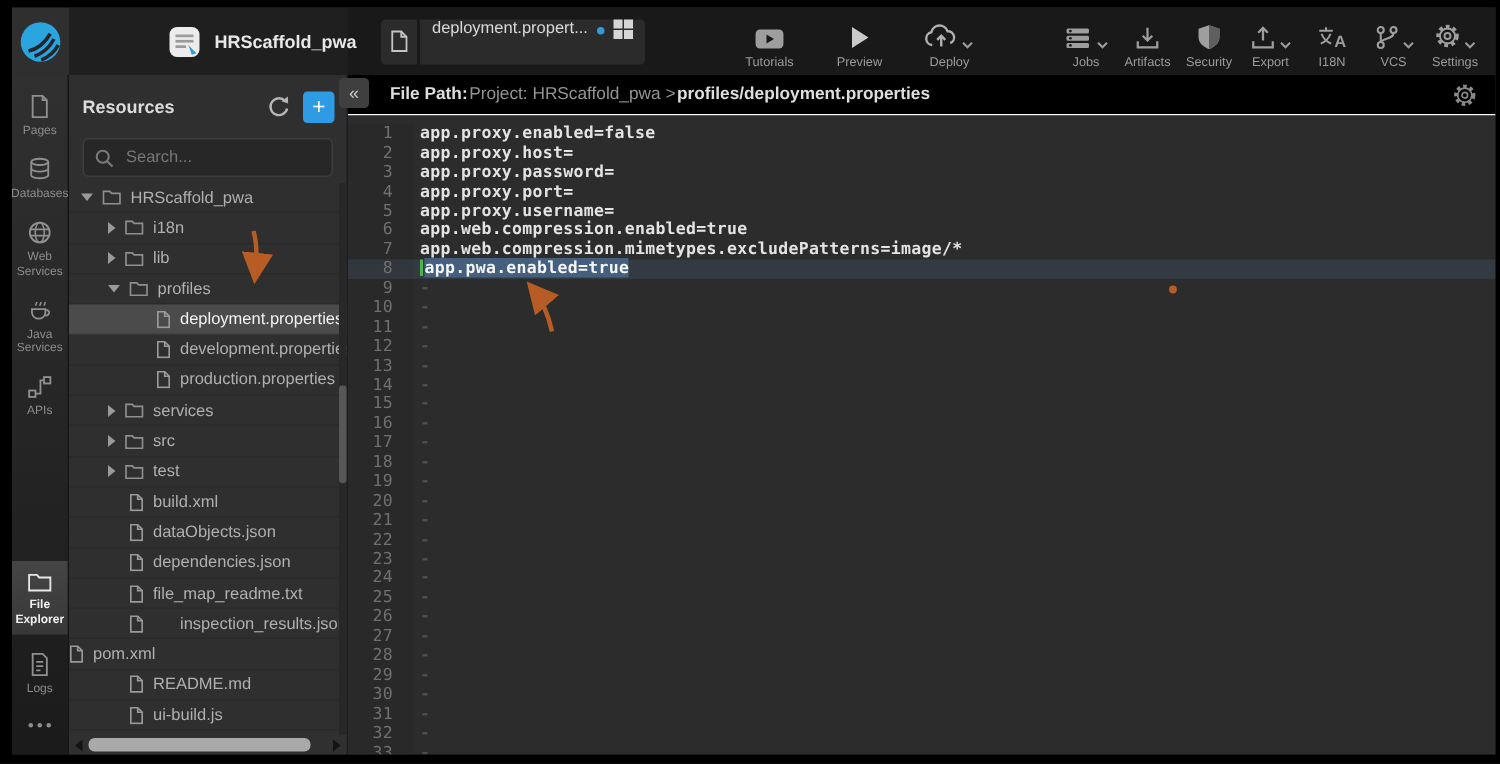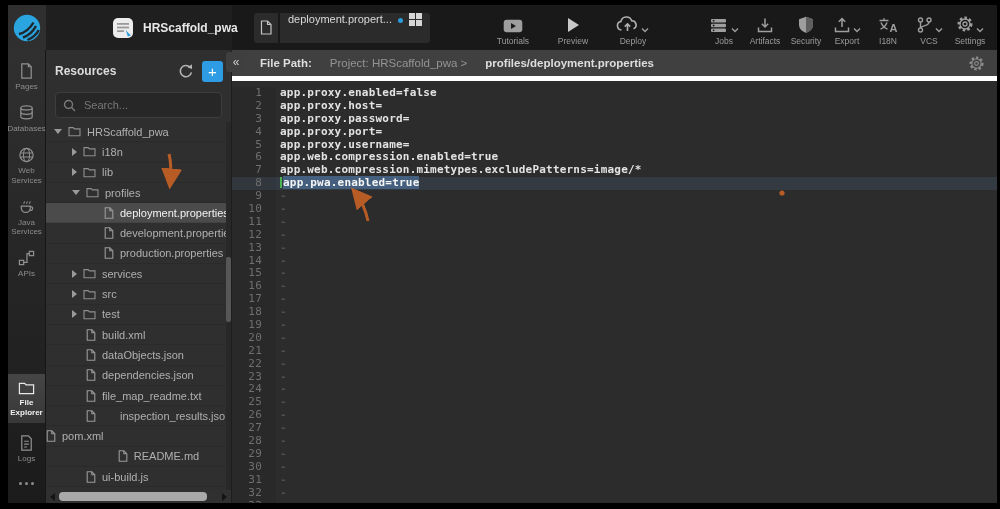--- a/index.html
+++ b/index.html
@@ -51,21 +51,21 @@
   .ticon{display:flex;flex:0 0 auto;}
   .vscroll{position:absolute;right:0;top:72px;bottom:13px;width:5px;background:#282828;}
   .vthumb{position:absolute;top:135px;height:65px;left:0;right:0;background:#575757;border-radius:2px;}
   .hscroll{position:absolute;left:0;right:0;bottom:0;height:13px;background:#303030;display:flex;align-items:center;}
   .harrow{width:0;height:0;margin:0 4px;}
   .harrow.left{border-right:5px solid #141414;border-top:4px solid transparent;border-bottom:4px solid transparent;}
   .harrow.right{border-left:5px solid #141414;border-top:4px solid transparent;border-bottom:4px solid transparent;margin-left:auto;}
   .hthumb{height:9px;width:148px;background:#a9a9a9;border-radius:4px;}
   
   .editor{flex:1;display:flex;flex-direction:column;min-width:0;}
-  .pathbar{height:26px;background:#404040;border-bottom:5px solid #ffffff;display:flex;align-items:center;padding:0 12px 0 28px;font-size:11.5px;gap:18px;}
+  .pathbar{height:26px;background:#000000;border-bottom:1px solid #ffffff;display:flex;align-items:center;padding:0 12px 0 28px;font-size:11.5px;gap:1px;}
   .p-strong{color:#dedede;font-weight:700;}
   .p-dim{color:#949494;}
   .pathbar-gear{margin-left:auto;cursor:pointer;display:flex;}
   .code{flex:1;background:#2c2c2c;padding-top:6px;overflow:hidden;font-family:"DejaVu Sans Mono",monospace;font-size:11px;font-weight:600;letter-spacing:.2px;}
   .code-row{display:flex;height:12.9px;line-height:12.9px;cursor:text;}
   .ln{flex:0 0 30px;text-align:right;padding-right:14px;background:#292929;color:#6f6f6f;font-weight:400;}
   .ctext{padding-left:4px;white-space:pre;color:#e3e3e3;}
   .ghost{color:#4f4f4f;}
   .code-row.active{background:#333a41;}
   .code-row.active .ln{background:#31373d;}
@@ -498,21 +498,21 @@
           </div>
           <div class="tree-row" style="">
             <span class="ticon">
               <svg width="10" height="12" viewBox="0 0 10 12">
                 <path d="M1.2 0.8 h4.6 l3 3 v7.4 h-7.6 z" fill="none" stroke="#9a9a9a" stroke-width="1.1"></path>
                 <path d="M5.8 0.8 v3 h3" fill="none" stroke="#9a9a9a" stroke-width="1.1"></path>
               </svg>
             </span>
             <span class="tlabel">pom.xml</span>
           </div>
-          <div class="tree-row" style="padding-left: 40px; justify-content: center;">
+          <div class="tree-row" style="padding-left: 40px;">
             <span class="ticon">
               <svg width="10" height="12" viewBox="0 0 10 12">
                 <path d="M1.2 0.8 h4.6 l3 3 v7.4 h-7.6 z" fill="none" stroke="#9a9a9a" stroke-width="1.1"></path>
                 <path d="M5.8 0.8 v3 h3" fill="none" stroke="#9a9a9a" stroke-width="1.1"></path>
               </svg>
             </span>
             <span class="tlabel">README.md</span>
           </div>
           <div class="tree-row" style="padding-left: 40px;">
             <span class="ticon">

